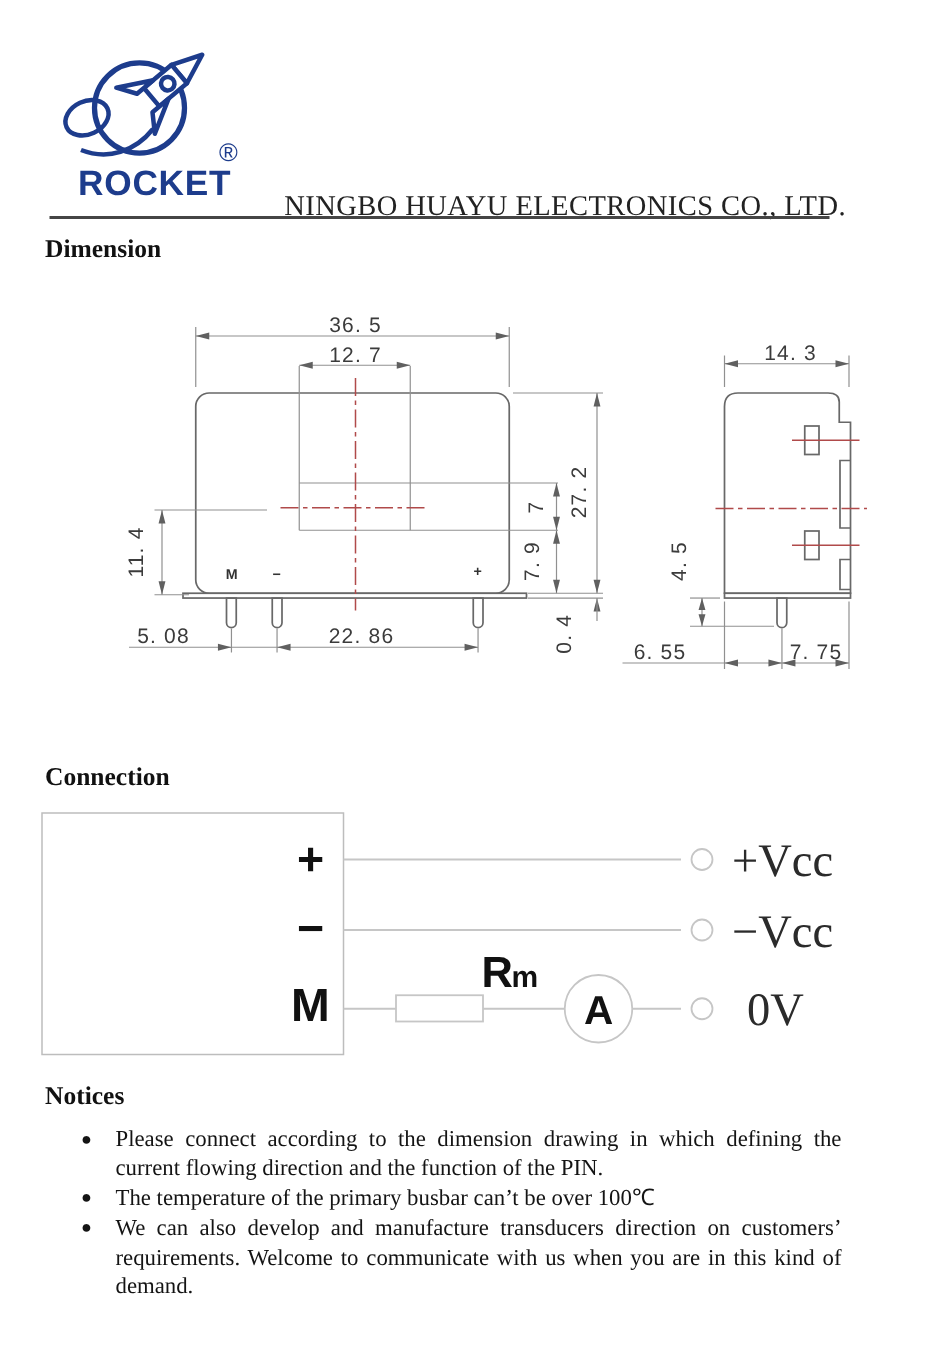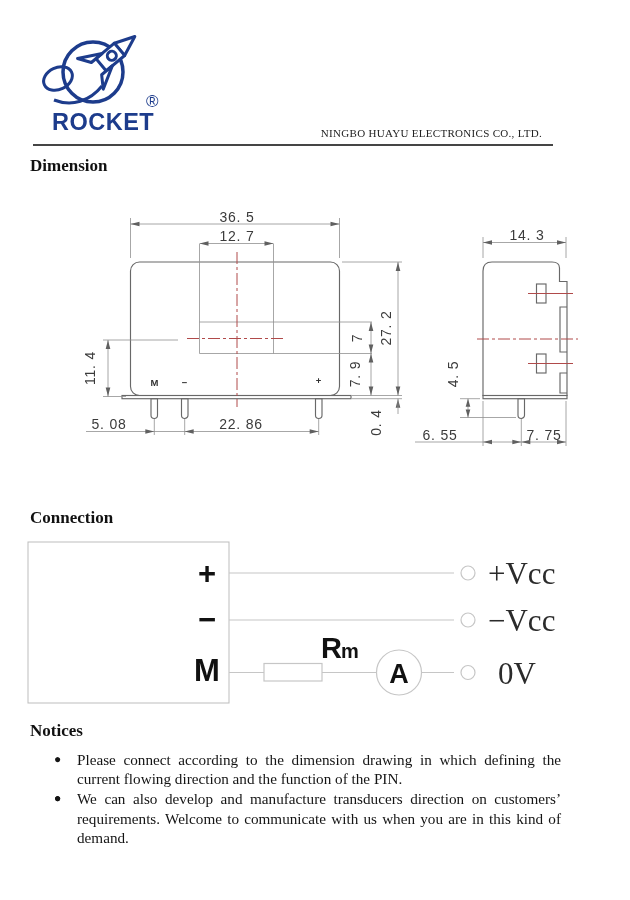--- a/index.html
+++ b/index.html
@@ -1,19 +1,19 @@
 <!DOCTYPE html>
 <html><head>
 <meta charset="utf-8">
 <style>
   html,body{margin:0;padding:0;background:#ffffff;}
   body{width:630px;height:900px;position:relative;overflow:hidden;
        font-family:"Liberation Serif", serif;color:#1a1a1a;}
   .abs{position:absolute;}
-  .company{top:127px;right:88px;font-size:11px;letter-spacing:.3px;color:#222;}
+  .company{top:127px;right:66px;font-size:19px;letter-spacing:.3px;color:#222;}
   .rule{top:144px;left:33px;width:520px;height:2px;background:#454545;}
   .sec-title{left:30px;font-size:17px;font-weight:bold;color:#111;text-align:right;}
   #dim-title{top:156px;}
   #conn-title{top:508px;}
   #not-title{top:721px;font-family:Liberation Serif, serif;}
   svg text{font-family:"Liberation Sans", sans-serif;}
   .dimtxt{font-size:14px;fill:#3b3b3b;letter-spacing:.8px;}
   .pinlbl{font-size:9.5px;font-weight:bold;fill:#333;}
   .bigterm{font-size:31px;font-weight:bold;fill:#111;}
   .serifbig{font-family:"Liberation Serif", serif;font-size:31px;fill:#2b2b2b;}
@@ -214,19 +214,20 @@
 <div class="abs sec-title" id="not-title">Notices</div>
 
 <div class="abs notices">
   <ul>
     <li>
       <span class="bullet">●</span>
       <span>Please connect according to the dimension drawing in which defining the current flowing direction and the function of the PIN.</span>
     </li>
     <li>
       <span class="bullet">●</span>
+      <span>The temperature of the primary busbar can’t be over 100℃</span>
     </li>
     <li>
       <span class="bullet">●</span>
       <span>We can also develop and manufacture transducers direction on customers’ requirements. Welcome to communicate with us when you are in this kind of demand.</span>
     </li>
   </ul>
 </div>
 
 </body></html>

